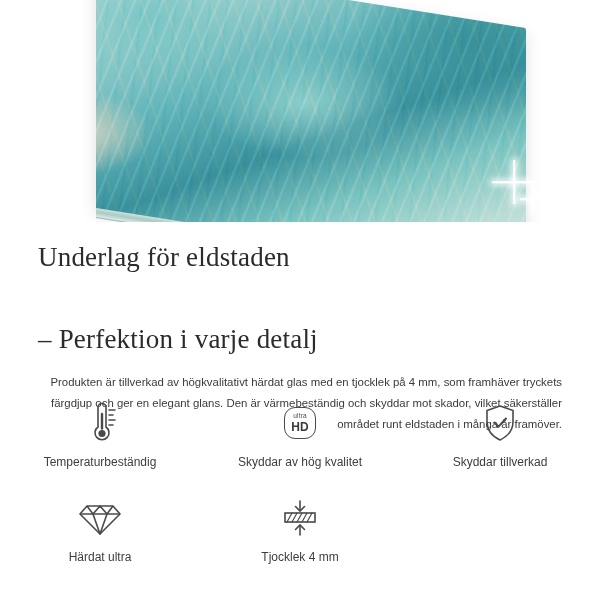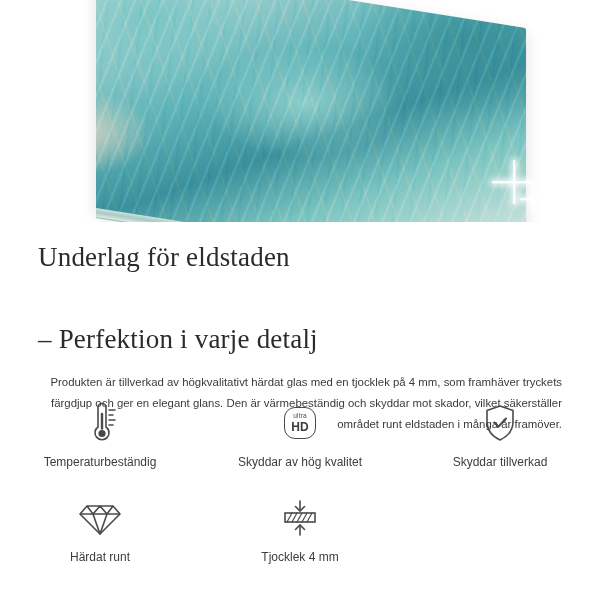--- a/index.html
+++ b/index.html
@@ -248,21 +248,21 @@
 
     <div class="feature">
       <div class="feature-icon">
         <svg width="44" height="40" viewBox="0 0 44 40" fill="none" stroke="#4a4a4a" stroke-width="1.6" stroke-linejoin="round">
           <path d="M9 8h26l7 8-20 20L2 16z"></path>
           <path d="M2 16h40"></path>
           <path d="M9 8l6 8 7-8 7 8 6-8"></path>
           <path d="M15 16l7 20 7-20"></path>
         </svg>
       </div>
-      <div class="feature-label">Härdat runt</div>
+      <div class="feature-label">Härdat ultra</div>
     </div>
 
 
     <div class="feature">
       <div class="feature-icon">
         <svg width="42" height="40" viewBox="0 0 42 40" fill="none" stroke="#4a4a4a" stroke-width="1.6" stroke-linecap="round">
           <path d="M21 3v9"></path>
           <path d="M16.5 8.5L21 13l4.5-4.5"></path>
           <rect x="6" y="15" width="30" height="9" stroke-width="1.6"></rect>
           <path d="M8 24l5-9M13 24l5-9M18 24l5-9M23 24l5-9M28 24l5-9" stroke-width="1.2"></path>

